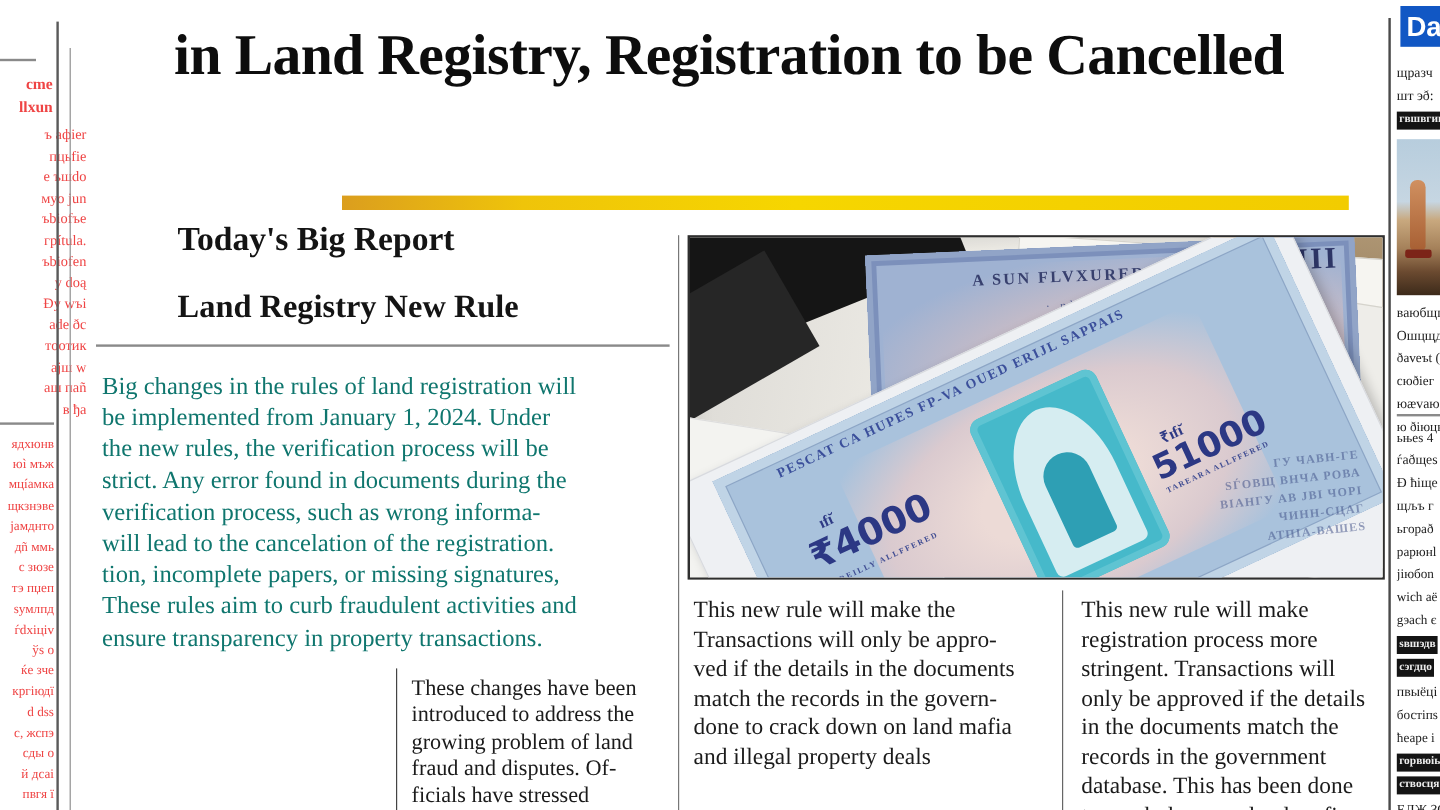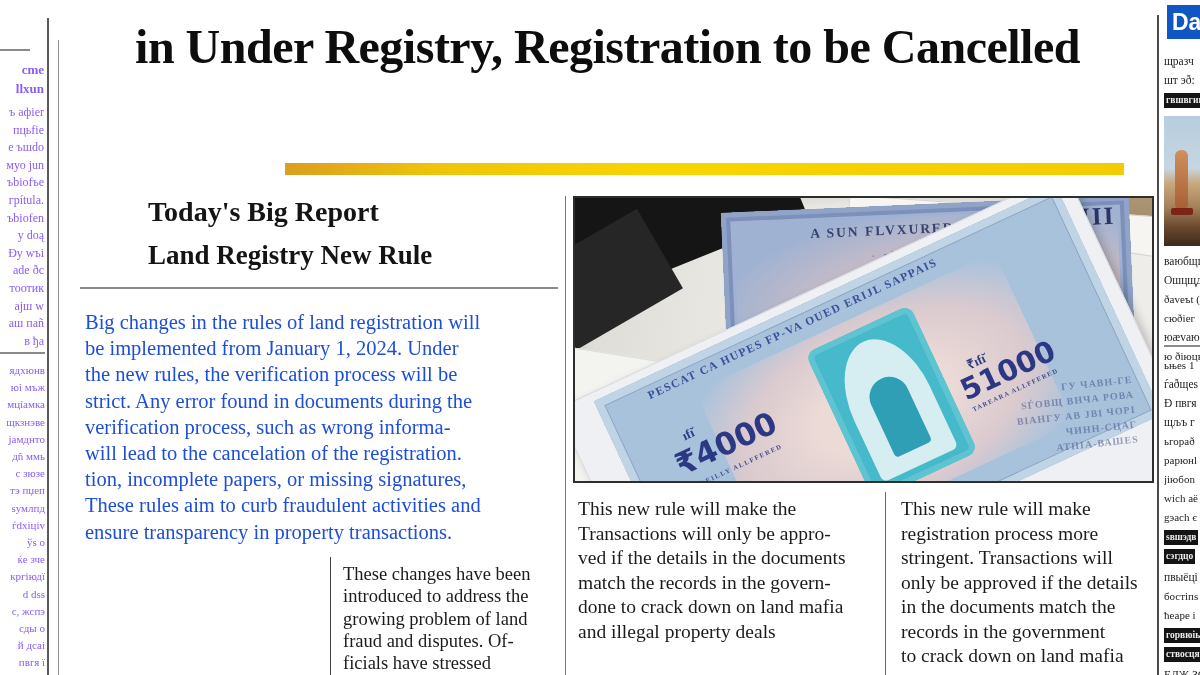--- a/index.html
+++ b/index.html
@@ -10,24 +10,24 @@
   
   .vrule{position:absolute;width:1.5px;background:#5a5a5a;}
   .hrule{position:absolute;height:1.5px;background:#8a8a8a;}
   
   #headline{left:70px;right:55px;top:16px;text-align:center;font-weight:bold;
             font-size:48px;line-height:62px;color:#0d0d0d;letter-spacing:-0.5px;}
   #yellowbar{left:285px;top:163px;width:839px;height:12px;
              background:linear-gradient(90deg,#DB9E1E 0%,#EFC40A 18%,#F6D600 45%,#F2CC00 100%);}
   
   .kick{left:148px;font-weight:bold;color:#141414;}
-  #kick1{top:196px;font-size:28px;}
+  #kick1{top:184px;font-size:28px;}
   #kick2{top:240px;font-size:27px;text-align:right;}
   
-  #lead{left:85px;top:309px;width:480px;font-size:20.5px;line-height:26.2px;color:#1d4ed8;}
+  #lead{left:85px;top:309px;width:480px;font-size:20.5px;line-height:26.2px;color:#0f766e;}
   
   .subcol{top:563px;font-size:18.5px;line-height:22.3px;color:#1b1b1b;}
   #colA{left:85px;width:245px;}
   #colB{left:343px;width:215px;}
   
   .midcol{top:497px;font-size:19.5px;line-height:24.5px;color:#1b1b1b;}
   #colC{left:578px;width:295px;}
   #colD{left:901px;width:252px;}
   
   #photoFrame{left:573px;top:196px;width:577px;height:283px;border:2px solid #2e2e2e;background:#efede8;}
@@ -75,24 +75,24 @@
   #cornerPaper{left:-25px;bottom:-35px;width:240px;height:150px;background:#f3f3f0;border:1px solid #ddd;
                transform:rotate(9deg);z-index:2;overflow:hidden;}
   .cp-frag1{left:36px;top:44px;width:20px;height:15px;background:#2f66c8;}
   .cp-frag2{left:60px;top:64px;width:16px;height:12px;background:#4a82d8;}
   .cp-frag3{left:10px;top:70px;width:34px;height:26px;background:linear-gradient(#5ab6dc,#2e86b8);}
   .cp-lines{left:84px;top:28px;width:120px;height:42px;transform:rotate(-3deg);
             background:repeating-linear-gradient(180deg,rgba(70,100,170,.35) 0 2px,rgba(0,0,0,0) 2px 9px);}
   #phFragR{right:16px;bottom:24px;width:200px;transform:rotate(-6deg);text-align:right;
            font-weight:bold;font-size:10px;line-height:15px;letter-spacing:1px;color:rgba(56,72,130,0.5);z-index:4;}
   
-  #sbLeft .it{font-size:12px;color:#8b5cf6;}
+  #sbLeft .it{font-size:12px;color:#ef4444;}
   #sbl-head{left:0;top:60px;width:44px;text-align:right;font-weight:bold;}
   #sbl-head .it{font-size:13px;line-height:19px;}
-  #sbl-mid{left:0;top:104px;width:44px;text-align:right;}
+  #sbl-mid{left:0;top:104px;width:44px;text-align:right;padding-left:28px;}
   #sbl-mid .it{line-height:17.6px;}
   #sbl-low{left:0;top:362px;width:45px;text-align:right;}
   #sbl-low .it{line-height:17.2px;font-size:11px;}
   
   #brandBox{left:1167px;top:5px;width:40px;height:34px;background:#1157C4;color:#fff;
             font-family:"Liberation Sans",sans-serif;font-weight:bold;font-size:23px;
             line-height:34px;padding-left:5px;box-sizing:border-box;}
   .sbr .it{font-size:11px;line-height:19px;color:#1c1c1c;white-space:nowrap;overflow:hidden;}
   .sbr .s-bold{font-weight:normal;font-size:11.5px;}
   .sbr .s-chip{background:#141414;color:#ededed;font-weight:bold;font-size:9.5px;line-height:13px;
@@ -152,21 +152,21 @@
         <div class="it">с, жспэ</div>
         <div class="it">сды о</div>
         <div class="it">й дсаі</div>
         <div class="it">пвгя ї</div>
       </div>
     <div class="vrule" style="left:47px;top:18px;bottom:0;"></div>
     <div class="vrule" style="left:58px;top:40px;bottom:0;width:1px;background:#8f8f8f;"></div>
   </div>
 
   <div class="abs" id="headline">
-    <div>in Under Registry, Registration to be Cancelled</div>
+    <div>in Land Registry, Registration to be Cancelled</div>
   </div>
   <div class="abs" id="yellowbar"></div>
 
   <div class="abs kick" id="kick1">Today's Big Report</div>
   <div class="abs kick" id="kick2">Land Registry New Rule</div>
   <div class="hrule" style="left:80px;top:287px;width:478px;"></div>
   <div class="abs nowrap" id="lead">
       <div class="it">Big changes in the rules of land registration will</div>
       <div class="it">be implemented from January 1, 2024. Under</div>
       <div class="it">the new rules, the verification process will be</div>
@@ -250,20 +250,21 @@
       <div class="it">and illegal property deals</div>
     </div>
   <div class="vrule" style="left:885px;top:492px;bottom:0;width:1px;background:#666;"></div>
   <div class="abs nowrap midcol" id="colD">
       <div class="it">This new rule will make</div>
       <div class="it">registration process more</div>
       <div class="it">stringent. Transactions will</div>
       <div class="it">only be approved if the details</div>
       <div class="it">in the documents match the</div>
       <div class="it">records in the government</div>
+      <div class="it">database. This has been done</div>
       <div class="it">to crack down on land mafia</div>
     </div>
 
   <div class="vrule" style="left:1157px;top:15px;bottom:0;background:#4a4a4a;"></div>
   <div class="sbr">
     <div class="abs" id="brandBox">
       <span>Da</span>
     </div>
     <div class="abs" id="sbr-top">
         <div class="it s-bold">щразч</div>
@@ -277,23 +278,23 @@
     <div class="abs" id="sbr-cap">
         <div class="it s-bold">ваюбщг</div>
         <div class="it s-bold">Ошцщде</div>
         <div class="it s-normal">ðаvеъt (</div>
         <div class="it s-normal">сюðіег</div>
         <div class="it s-bold">юævаю</div>
         <div class="it s-normal">ю ðіюць</div>
       </div>
     <div class="hrule" style="left:1164px;top:345px;width:36px;"></div>
     <div class="abs" id="sbr-low">
-        <div class="it s-normal">ьњеѕ 1</div>
+        <div class="it s-normal">ьњеѕ 4</div>
         <div class="it s-bold">ѓаðщеѕ</div>
-        <div class="it s-bold">Ð пвгя</div>
+        <div class="it s-bold">Ð ћіще</div>
         <div class="it s-bold">щљъ г</div>
         <div class="it s-normal">ьгораð</div>
         <div class="it s-normal">рарюнl :</div>
         <div class="it s-normal">јіюбоn</div>
         <div class="it s-normal">wіch аё</div>
         <div class="it s-normal">gэасh є</div>
         <div class="it s-chip">ѕвшэдв</div>
         <div class="it s-chip">сэгдцо</div>
         <div class="it s-bold">пвыёці</div>
         <div class="it s-normal">бостіпѕ є</div>

